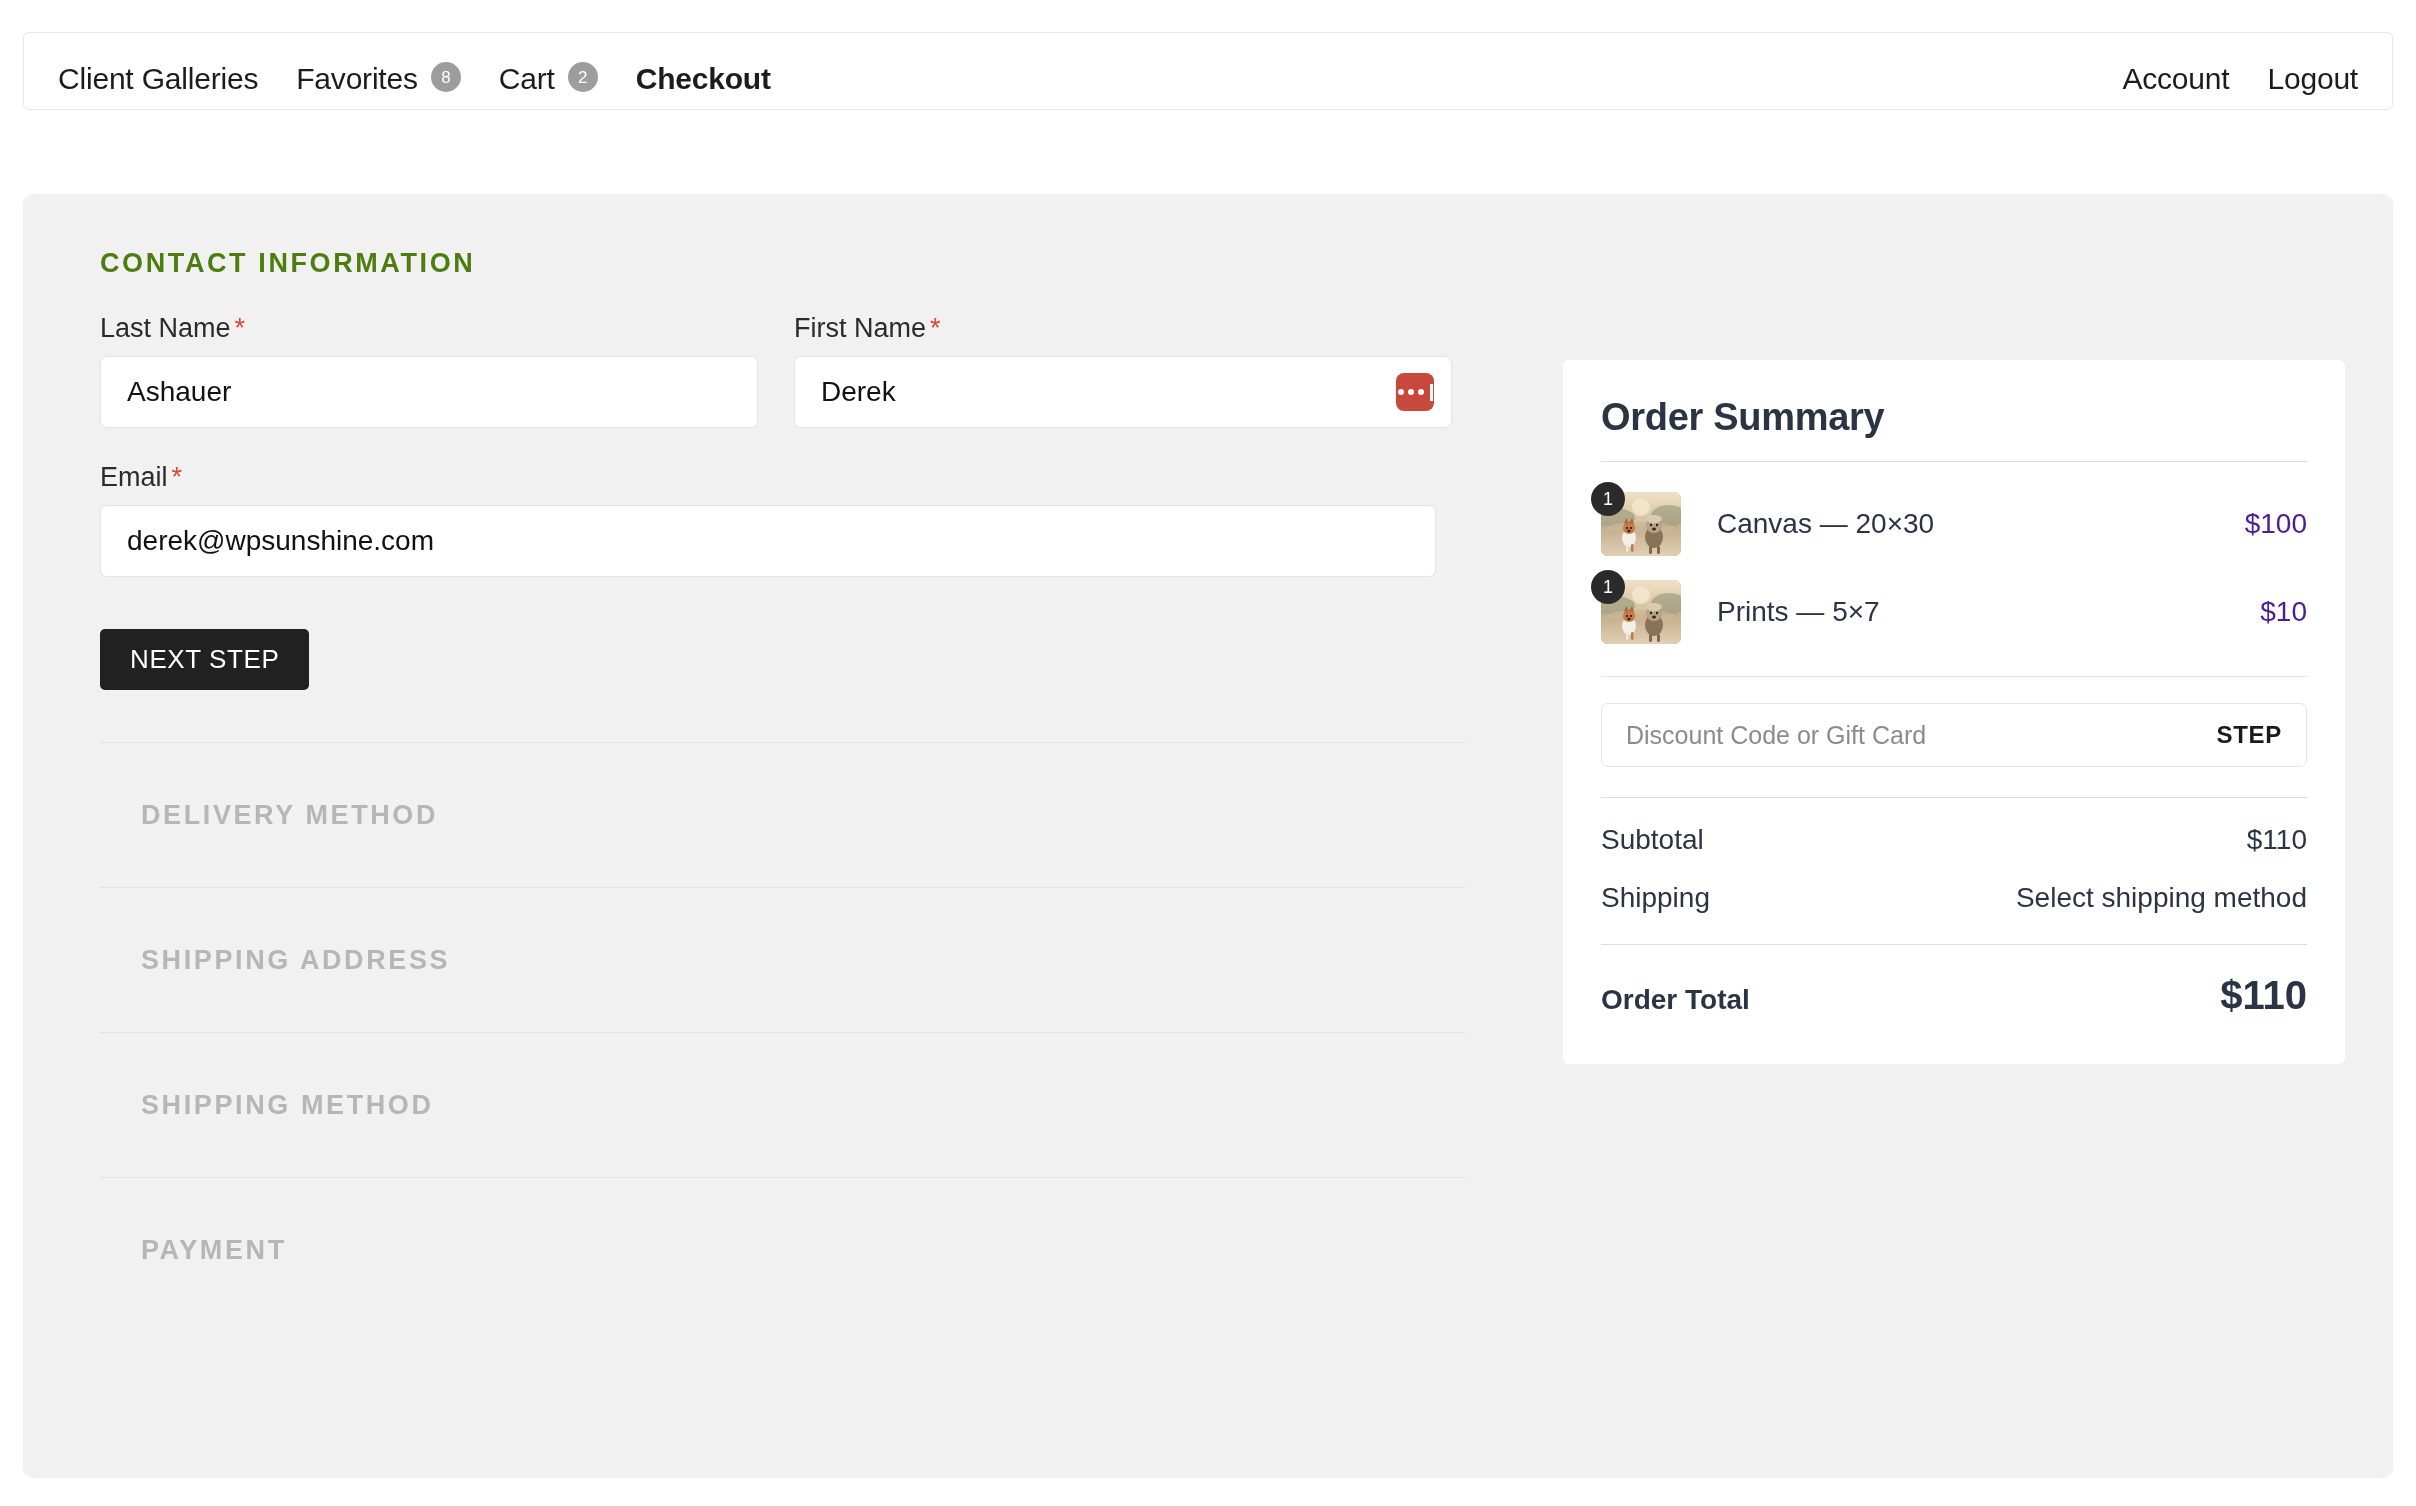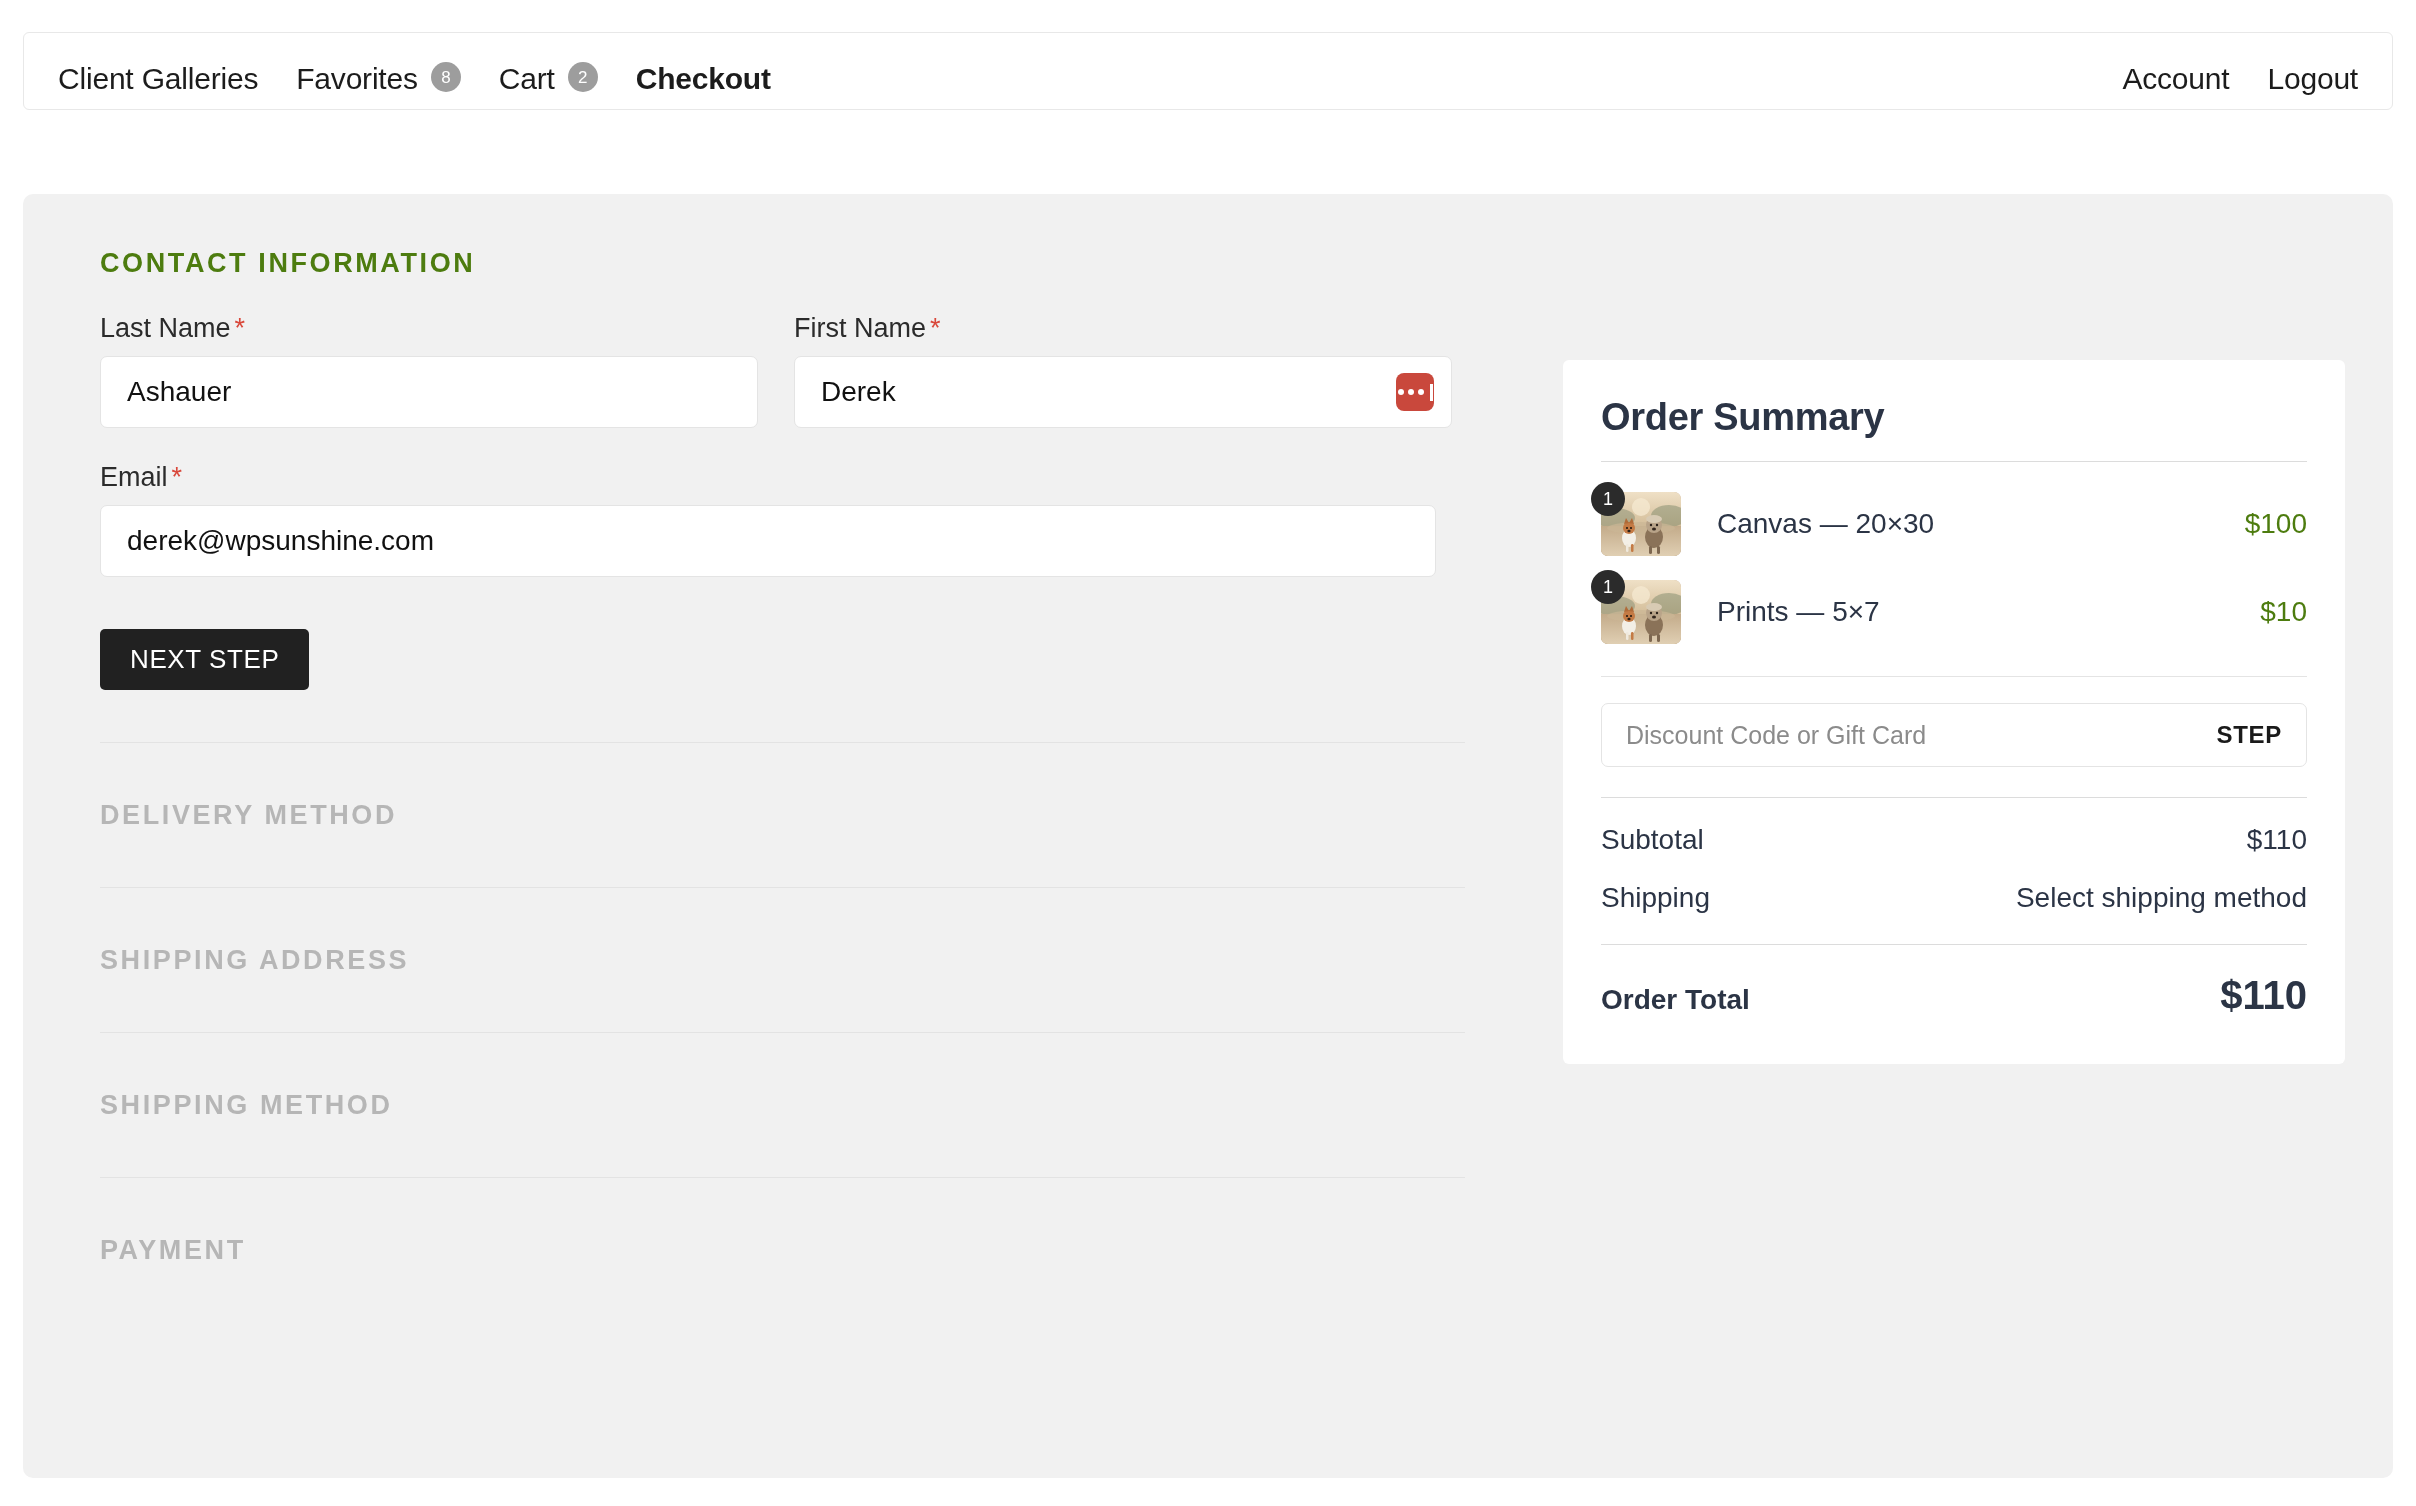--- a/index.html
+++ b/index.html
@@ -77,21 +77,21 @@
     width: 1365px;
   }
 
   .section-title {
     font-size: 27px;
     font-weight: bold;
     letter-spacing: 2.6px;
     color: #4d7c0f;
     text-transform: uppercase;
   }
-  .section-title.inactive { color: #b6b6b6; }
+  .section-title.inactive { color: #b6b6b6; margin-left: 41px; }
 
   .field-row { display: flex; gap: 36px; margin-top: 34px; }
   .field { display: flex; flex-direction: column; }
   .field.first { width: 658px; }
   .field.last { width: 658px; }
   .field.email { width: 1336px; }
 
   .field-label {
     font-size: 27px;
     color: #2b2b2b;
@@ -208,21 +208,21 @@
     justify-content: center;
     z-index: 2;
   }
 
   .item-name {
     flex: 1;
     font-size: 28px;
     color: #2b3445;
     padding-left: 36px;
   }
-  .item-price { font-size: 28px; color: #4d7c0f; }
+  .item-price { font-size: 28px; color: #4c1d95; }
 
   .discount-divider { height: 1px; background: #e4e4e4; margin: 32px 0 26px 0; }
 
   .discount-box {
     display: flex;
     align-items: center;
     height: 64px;
     border: 1px solid #e4e4e4;
     border-radius: 7px;
     padding: 0 24px;

